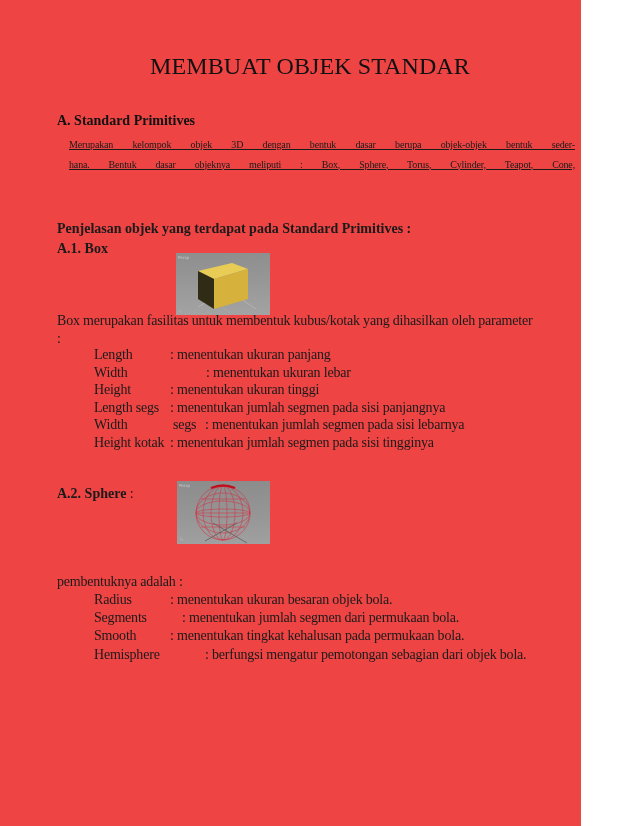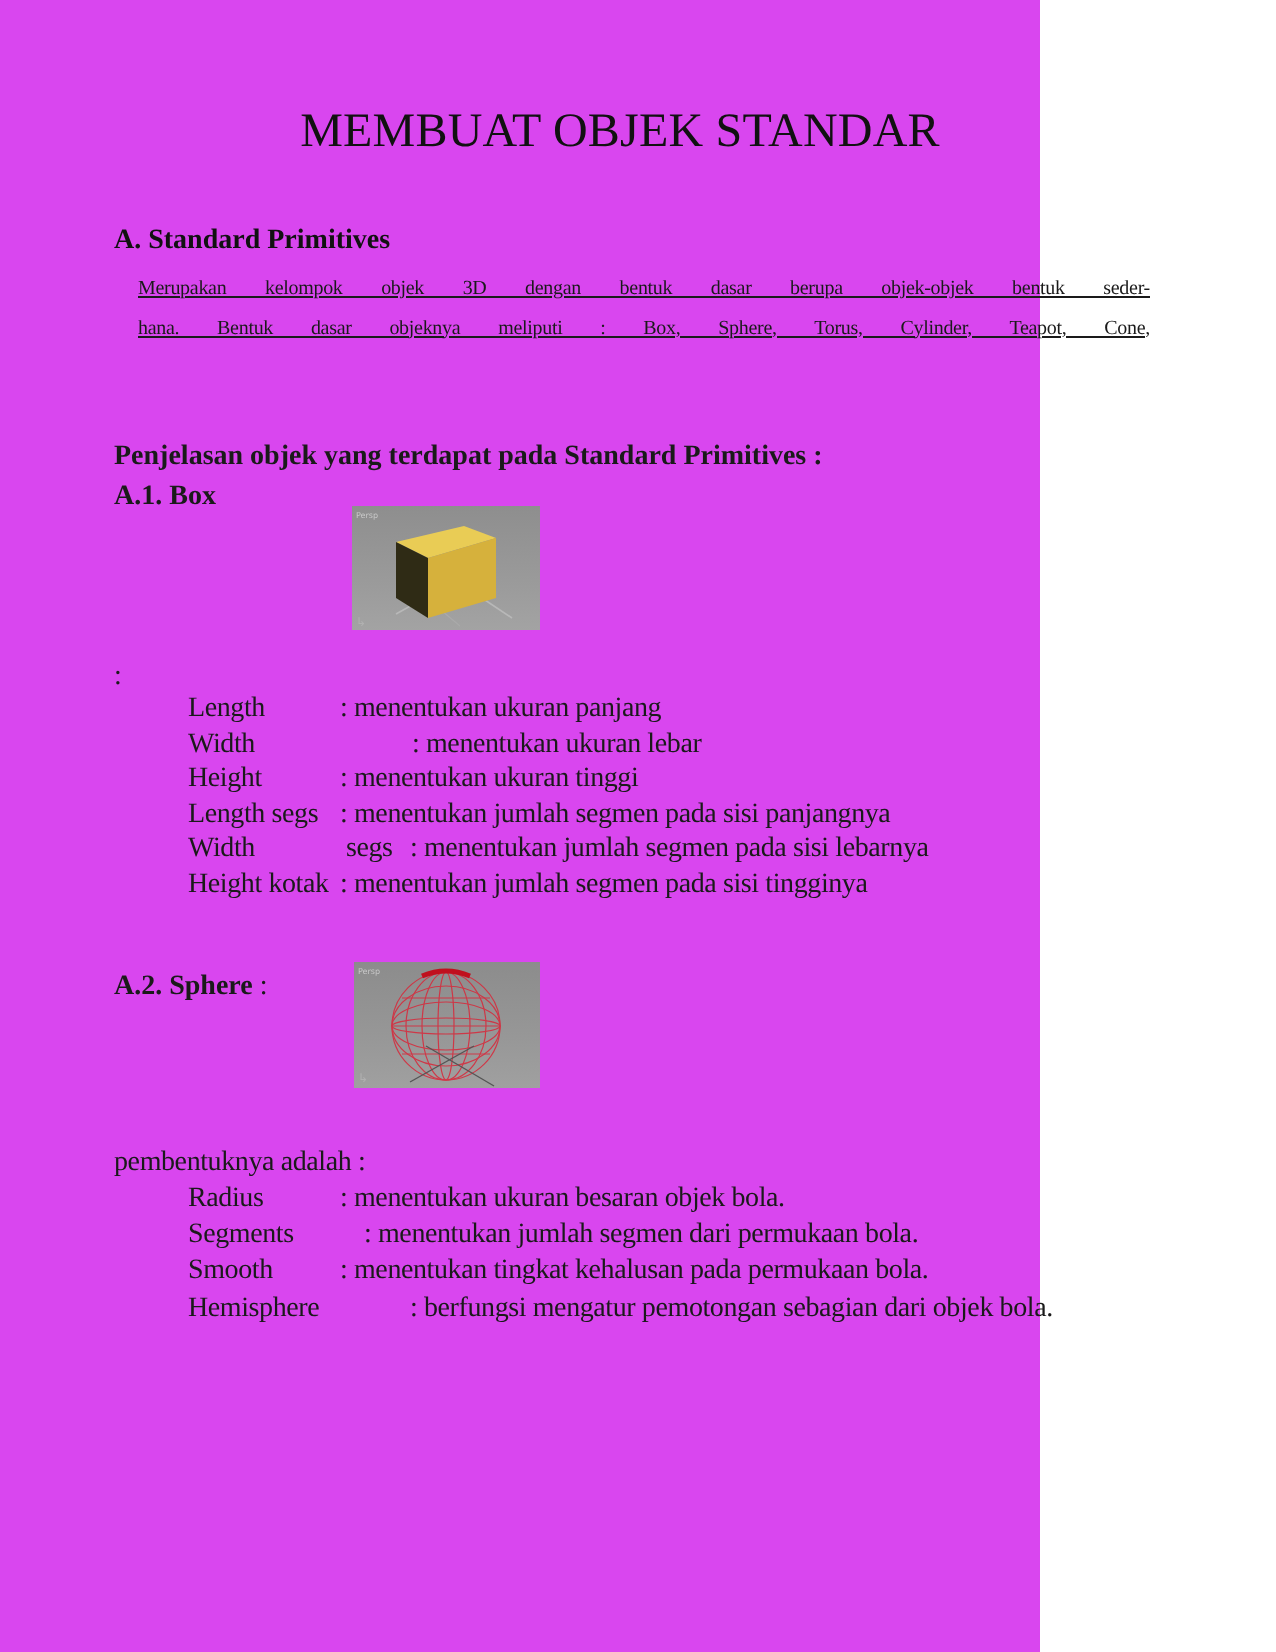--- a/index.html
+++ b/index.html
@@ -1,21 +1,21 @@
 <!DOCTYPE html>
 <html><head>
   <meta charset="utf-8">
   <style>
     html, body { margin: 0; padding: 0; background: #ffffff; }
     body {
       width: 638px; height: 826px; position: relative; overflow: hidden;
       font-family: "Liberation Serif", "DejaVu Serif", serif;
       color: #1a1a1a;
     }
-    .page { position: absolute; left: 0; top: 0; width: 520px; height: 826px; background: #d946ef; }
+    .page { position: absolute; left: 0; top: 0; width: 581px; height: 826px; background: #ef4444; }
     .abs { position: absolute; white-space: nowrap; }
     .title {
       left: 0; width: 620px; top: 53px; text-align: center;
       font-size: 24px; letter-spacing: 0.1px; color: #111;
     }
     .h1 { left: 57px; top: 113px; font-size: 14px; font-weight: bold; color: #111; }
     .para {
       position: absolute; left: 69px; width: 506px;
       font-size: 10px; line-height: 19.5px; text-align: justify;
       letter-spacing: -0.15px;
@@ -63,20 +63,21 @@
       <line x1="62" y1="44" x2="80" y2="56" stroke="#b8b8b8" stroke-width="0.8"></line>
       <line x1="42" y1="50" x2="54" y2="60" stroke="#aaaaaa" stroke-width="0.6"></line>
       <polygon points="22,18 56,10 72,16 38,26" fill="#e9cc55"></polygon>
       <polygon points="38,26 72,16 72,46 38,56" fill="#d6b13c"></polygon>
       <polygon points="22,18 38,26 38,56 22,46" fill="#2f2b15"></polygon>
       <text x="2" y="6" font-size="4" fill="#c8c8c8" font-family="DejaVu Sans, sans-serif">Persp</text>
       <text x="2" y="60" font-size="6" fill="#b0b0b0" font-family="DejaVu Sans, sans-serif">↳</text>
     </svg>
   </div>
 
+  <div class="abs line" style="top:313px;">Box merupakan fasilitas untuk membentuk kubus/kotak yang dihasilkan oleh parameter</div>
   <div class="abs line" style="top:331px;">:</div>
 
   <div class="param-row" style="top:347px;">
     <span class="lbl">Length</span>
     <span class="desc" style="left:76px;">: menentukan ukuran panjang</span>
   </div>
   <div class="param-row" style="top:365px;">
     <span class="lbl">Width</span>
     <span class="desc" style="left:112px;">: menentukan ukuran lebar</span>
   </div>

